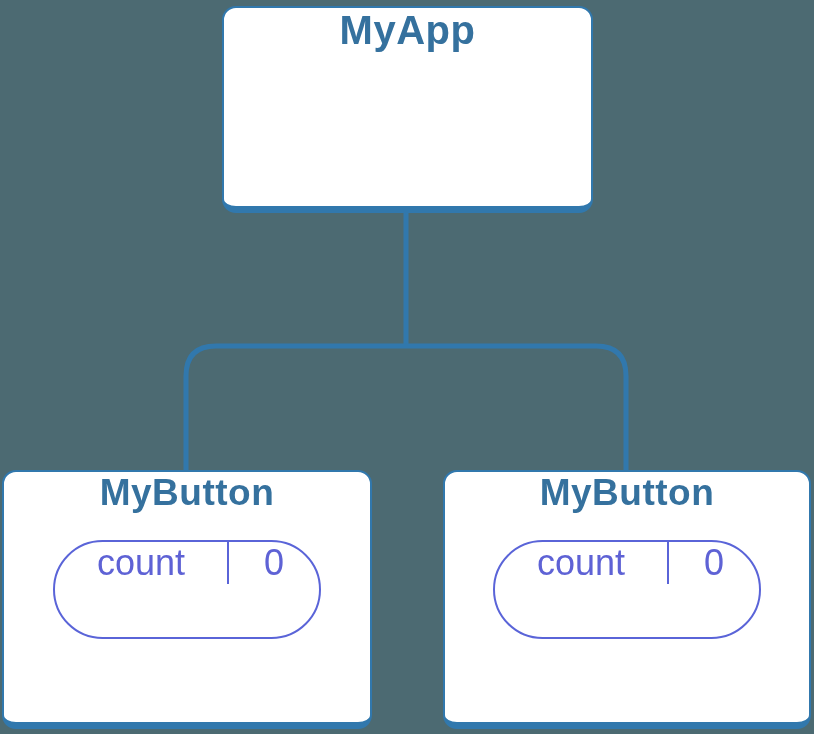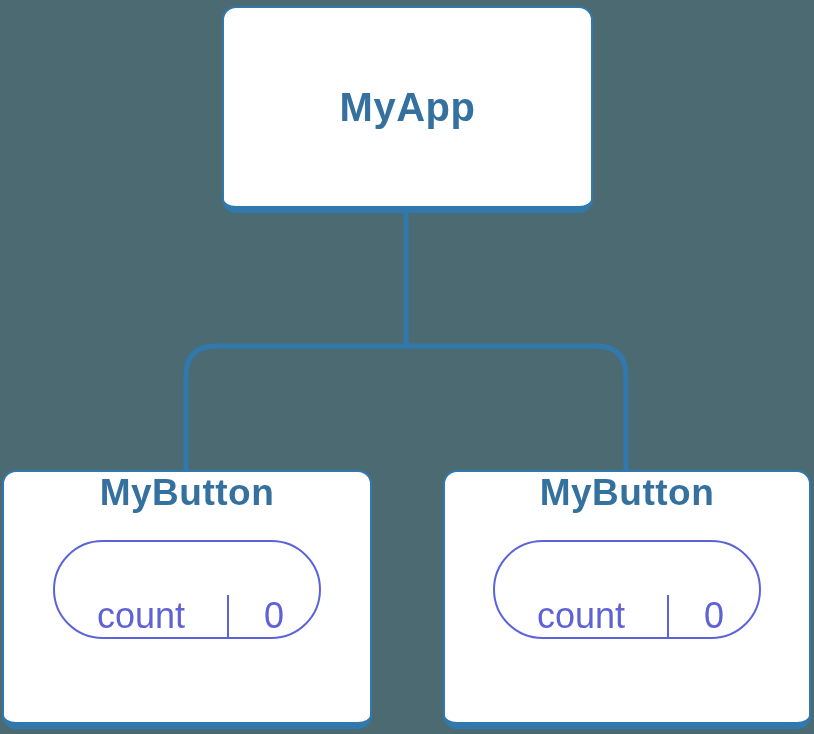--- a/index.html
+++ b/index.html
@@ -28,21 +28,21 @@
     background: #ffffff;
     border: 2px solid #3178ad;
     border-bottom-width: 7px;
     border-radius: 14px;
     box-sizing: border-box;
   }
   .node-root {
     left: 222px; top: 6px;
     width: 371px; height: 207px;
     display: flex;
-    align-items: center;
+    align-items: flex-start;
     justify-content: center;
   }
   .node-child {
     top: 470px;
     width: 370px; height: 259px;
     display: flex;
     flex-direction: column;
     align-items: center;
   }
   .node-child.left  { left: 2px; }
@@ -57,21 +57,21 @@
     font-size: 37px;
     margin-bottom: 26px;
   }
   .state-pill {
     width: 268px;
     height: 99px;
     border: 2px solid #5a64d8;
     border-radius: 52px;
     box-sizing: border-box;
     display: flex;
-    align-items: flex-end;
+    align-items: flex-start;
     background: #ffffff;
     overflow: hidden;
   }
   .state-key {
     flex: 1;
     display: flex;
     align-items: center;
     justify-content: center;
     color: #5e62d5;
     font-size: 36px;

